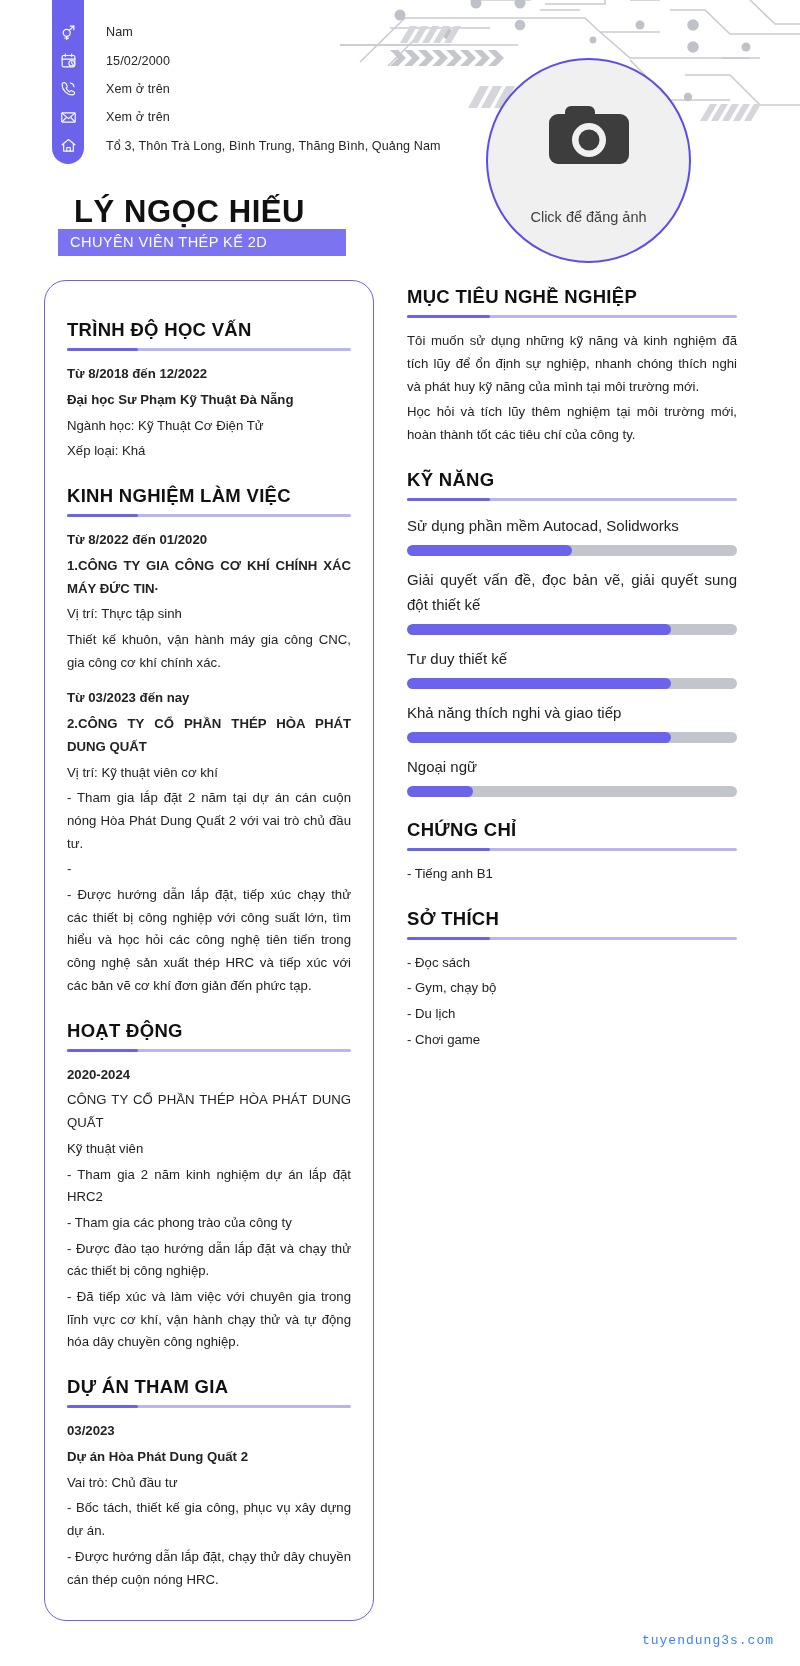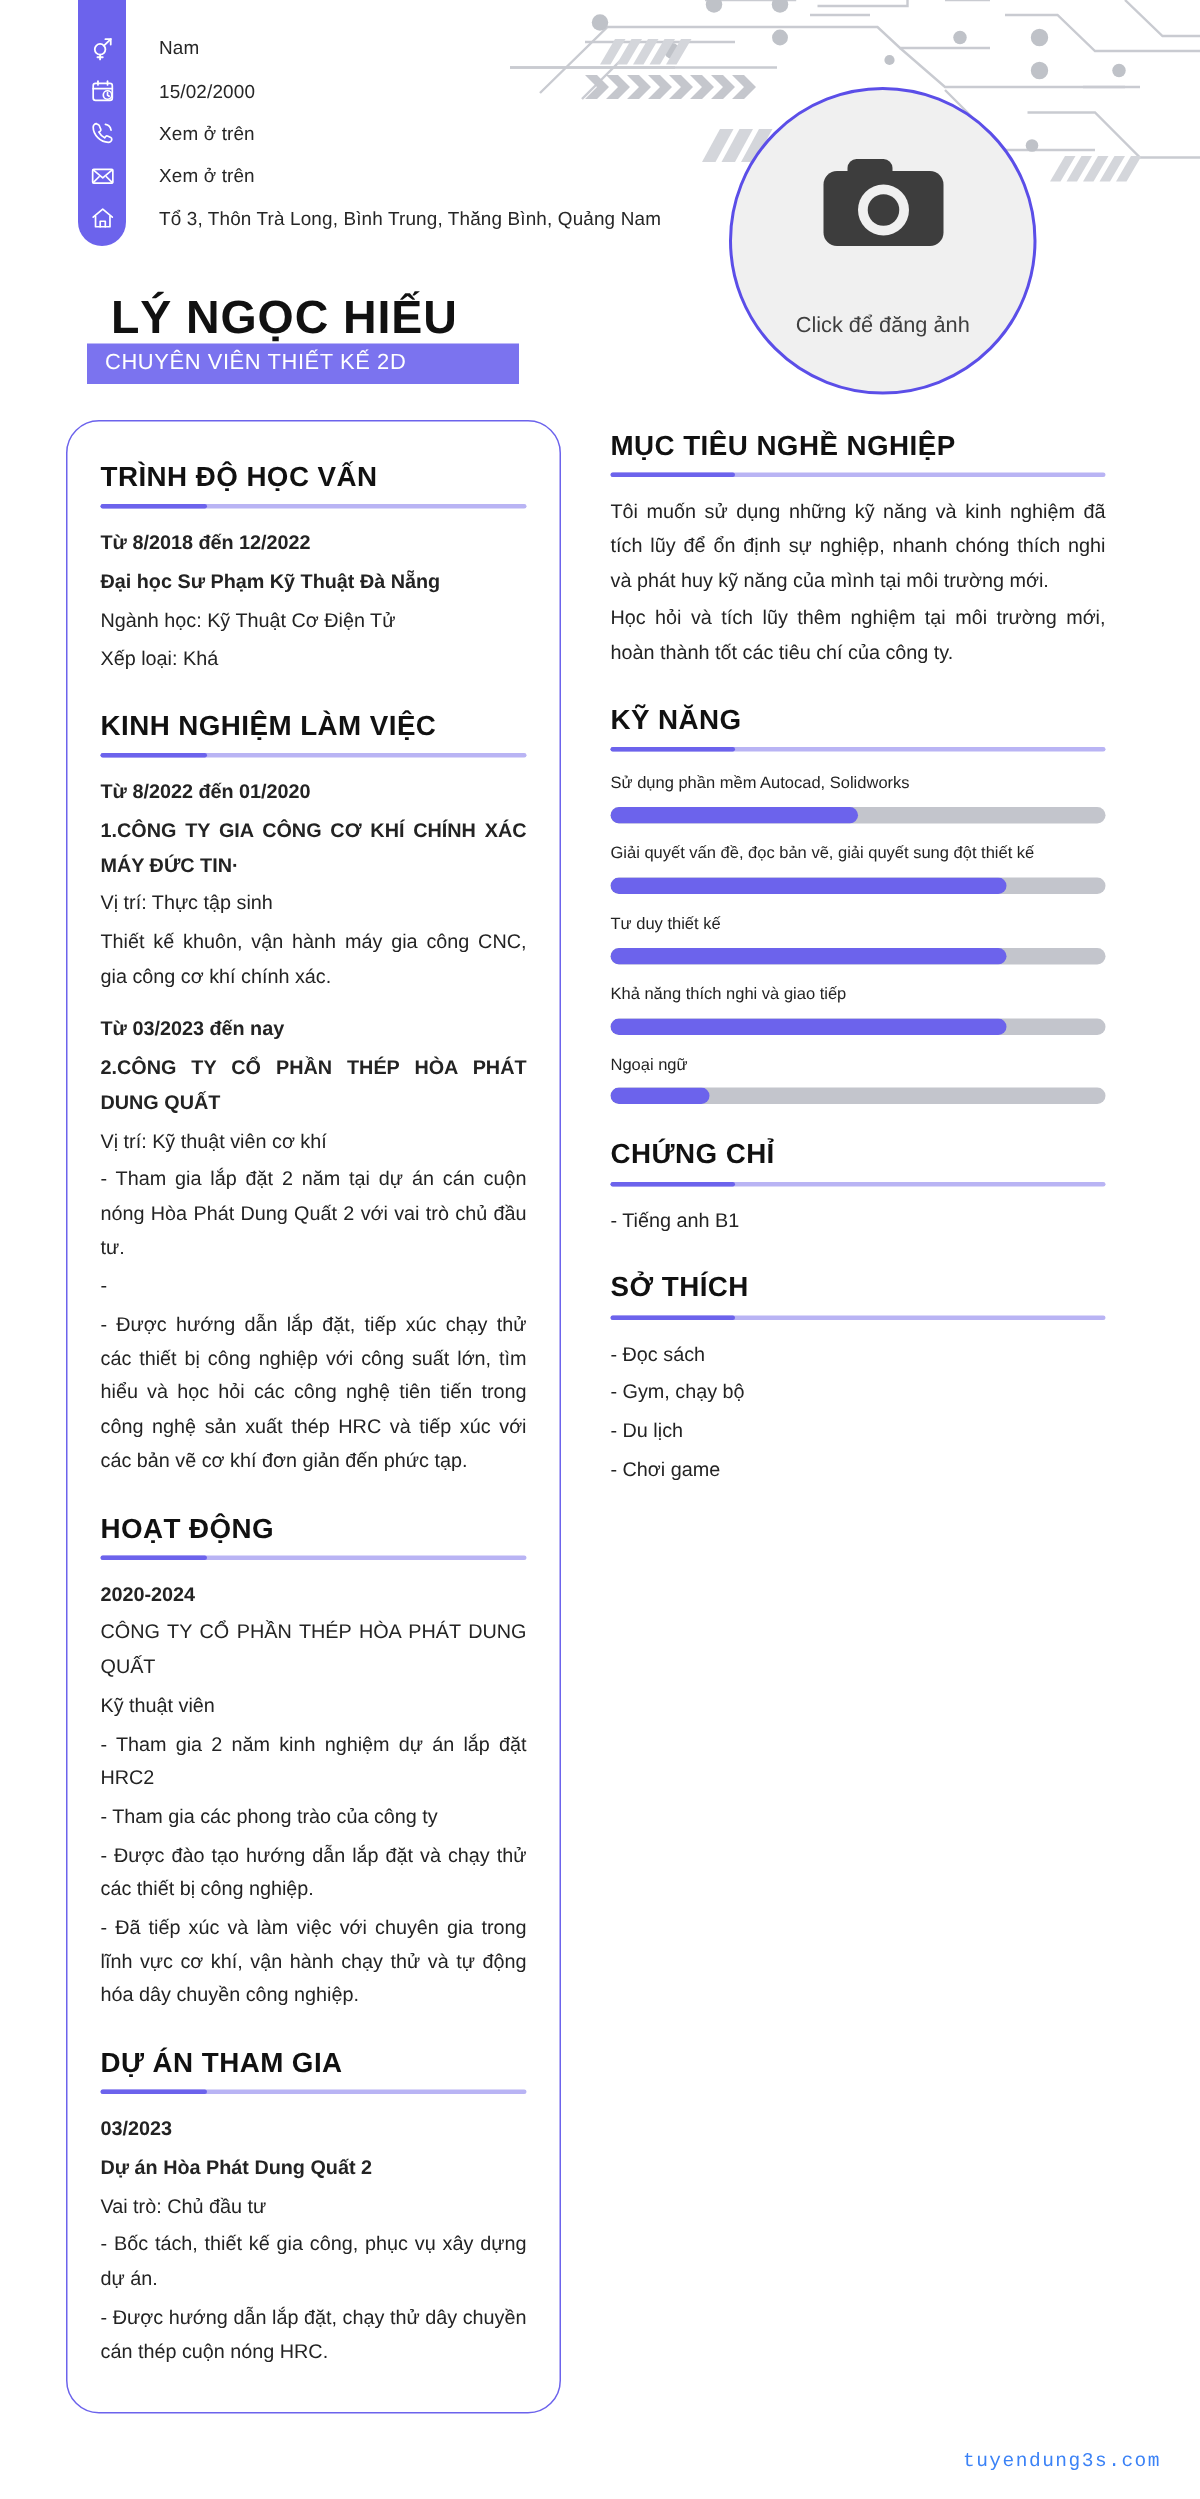--- a/index.html
+++ b/index.html
@@ -163,21 +163,21 @@
     font-size: 13.2px;
     line-height: 1.72;
     color: #232323;
   }
   p.justify { text-align: justify; }
   p.gap { margin-top: 13px; }
 
   
   .skill { margin-bottom: 11px; }
   .skill-label {
-    font-size: 11px;
+    font-size: 15px;
     line-height: 1.72;
     color: #232323;
     margin: 0 0 6px 0;
     text-align: justify;
   }
   .bar-track {
     height: 11px;
     background: #c3c5cc;
     border-radius: 6px;
     overflow: hidden;
@@ -338,38 +338,38 @@
           <path d="M5.2 10.2 V20 h13.6 V10.2"></path>
           <path d="M9.6 20 v-5.2 h4.8 V20"></path>
         </svg>
       </span>
       <span class="contact-text">Tổ 3, Thôn Trà Long, Bình Trung, Thăng Bình, Quảng Nam</span>
     </div>
 
   </div>
 
   <h1 class="cv-name">LÝ NGỌC HIẾU</h1>
-  <div class="cv-position">CHUYÊN VIÊN THIẾT KẾ 2D</div>
+  <div class="cv-position">CHUYÊN VIÊN THÉP KẾ 2D</div>
 
   <div class="photo-wrap">
     <svg class="camera-icon" width="96" height="76" viewBox="0 0 96 76">
       <path d="M30 10 h18 a6 6 0 0 1 6 6 v4 h-30 v-4 a6 6 0 0 1 6 -6 z" fill="#3d3d3d"></path>
       <rect x="8" y="18" width="80" height="50" rx="9" fill="#3d3d3d"></rect>
       <circle cx="48" cy="44" r="17" fill="#f0f0f0"></circle>
       <circle cx="48" cy="44" r="10.5" fill="#3d3d3d"></circle>
     </svg>
     <div class="photo-label">Click để đăng ảnh</div>
   </div>
 </div>
 
 <div class="columns">
 
   <div class="col-left">
 
-    <div class="sec" style="margin-top:0">
+    <div class="sec" style="margin-top:12px">
       <h2 class="sec-title">TRÌNH ĐỘ HỌC VẤN</h2>
       <div class="sec-rule"></div>
       <p class="line b">Từ 8/2018 đến 12/2022</p>
       <p class="line b">Đại học Sư Phạm Kỹ Thuật Đà Nẵng</p>
       <p class="line">Ngành học: Kỹ Thuật Cơ Điện Tử</p>
       <p class="line">Xếp loại: Khá</p>
     </div>
 
     <div class="sec">
       <h2 class="sec-title">KINH NGHIỆM LÀM VIỆC</h2>

